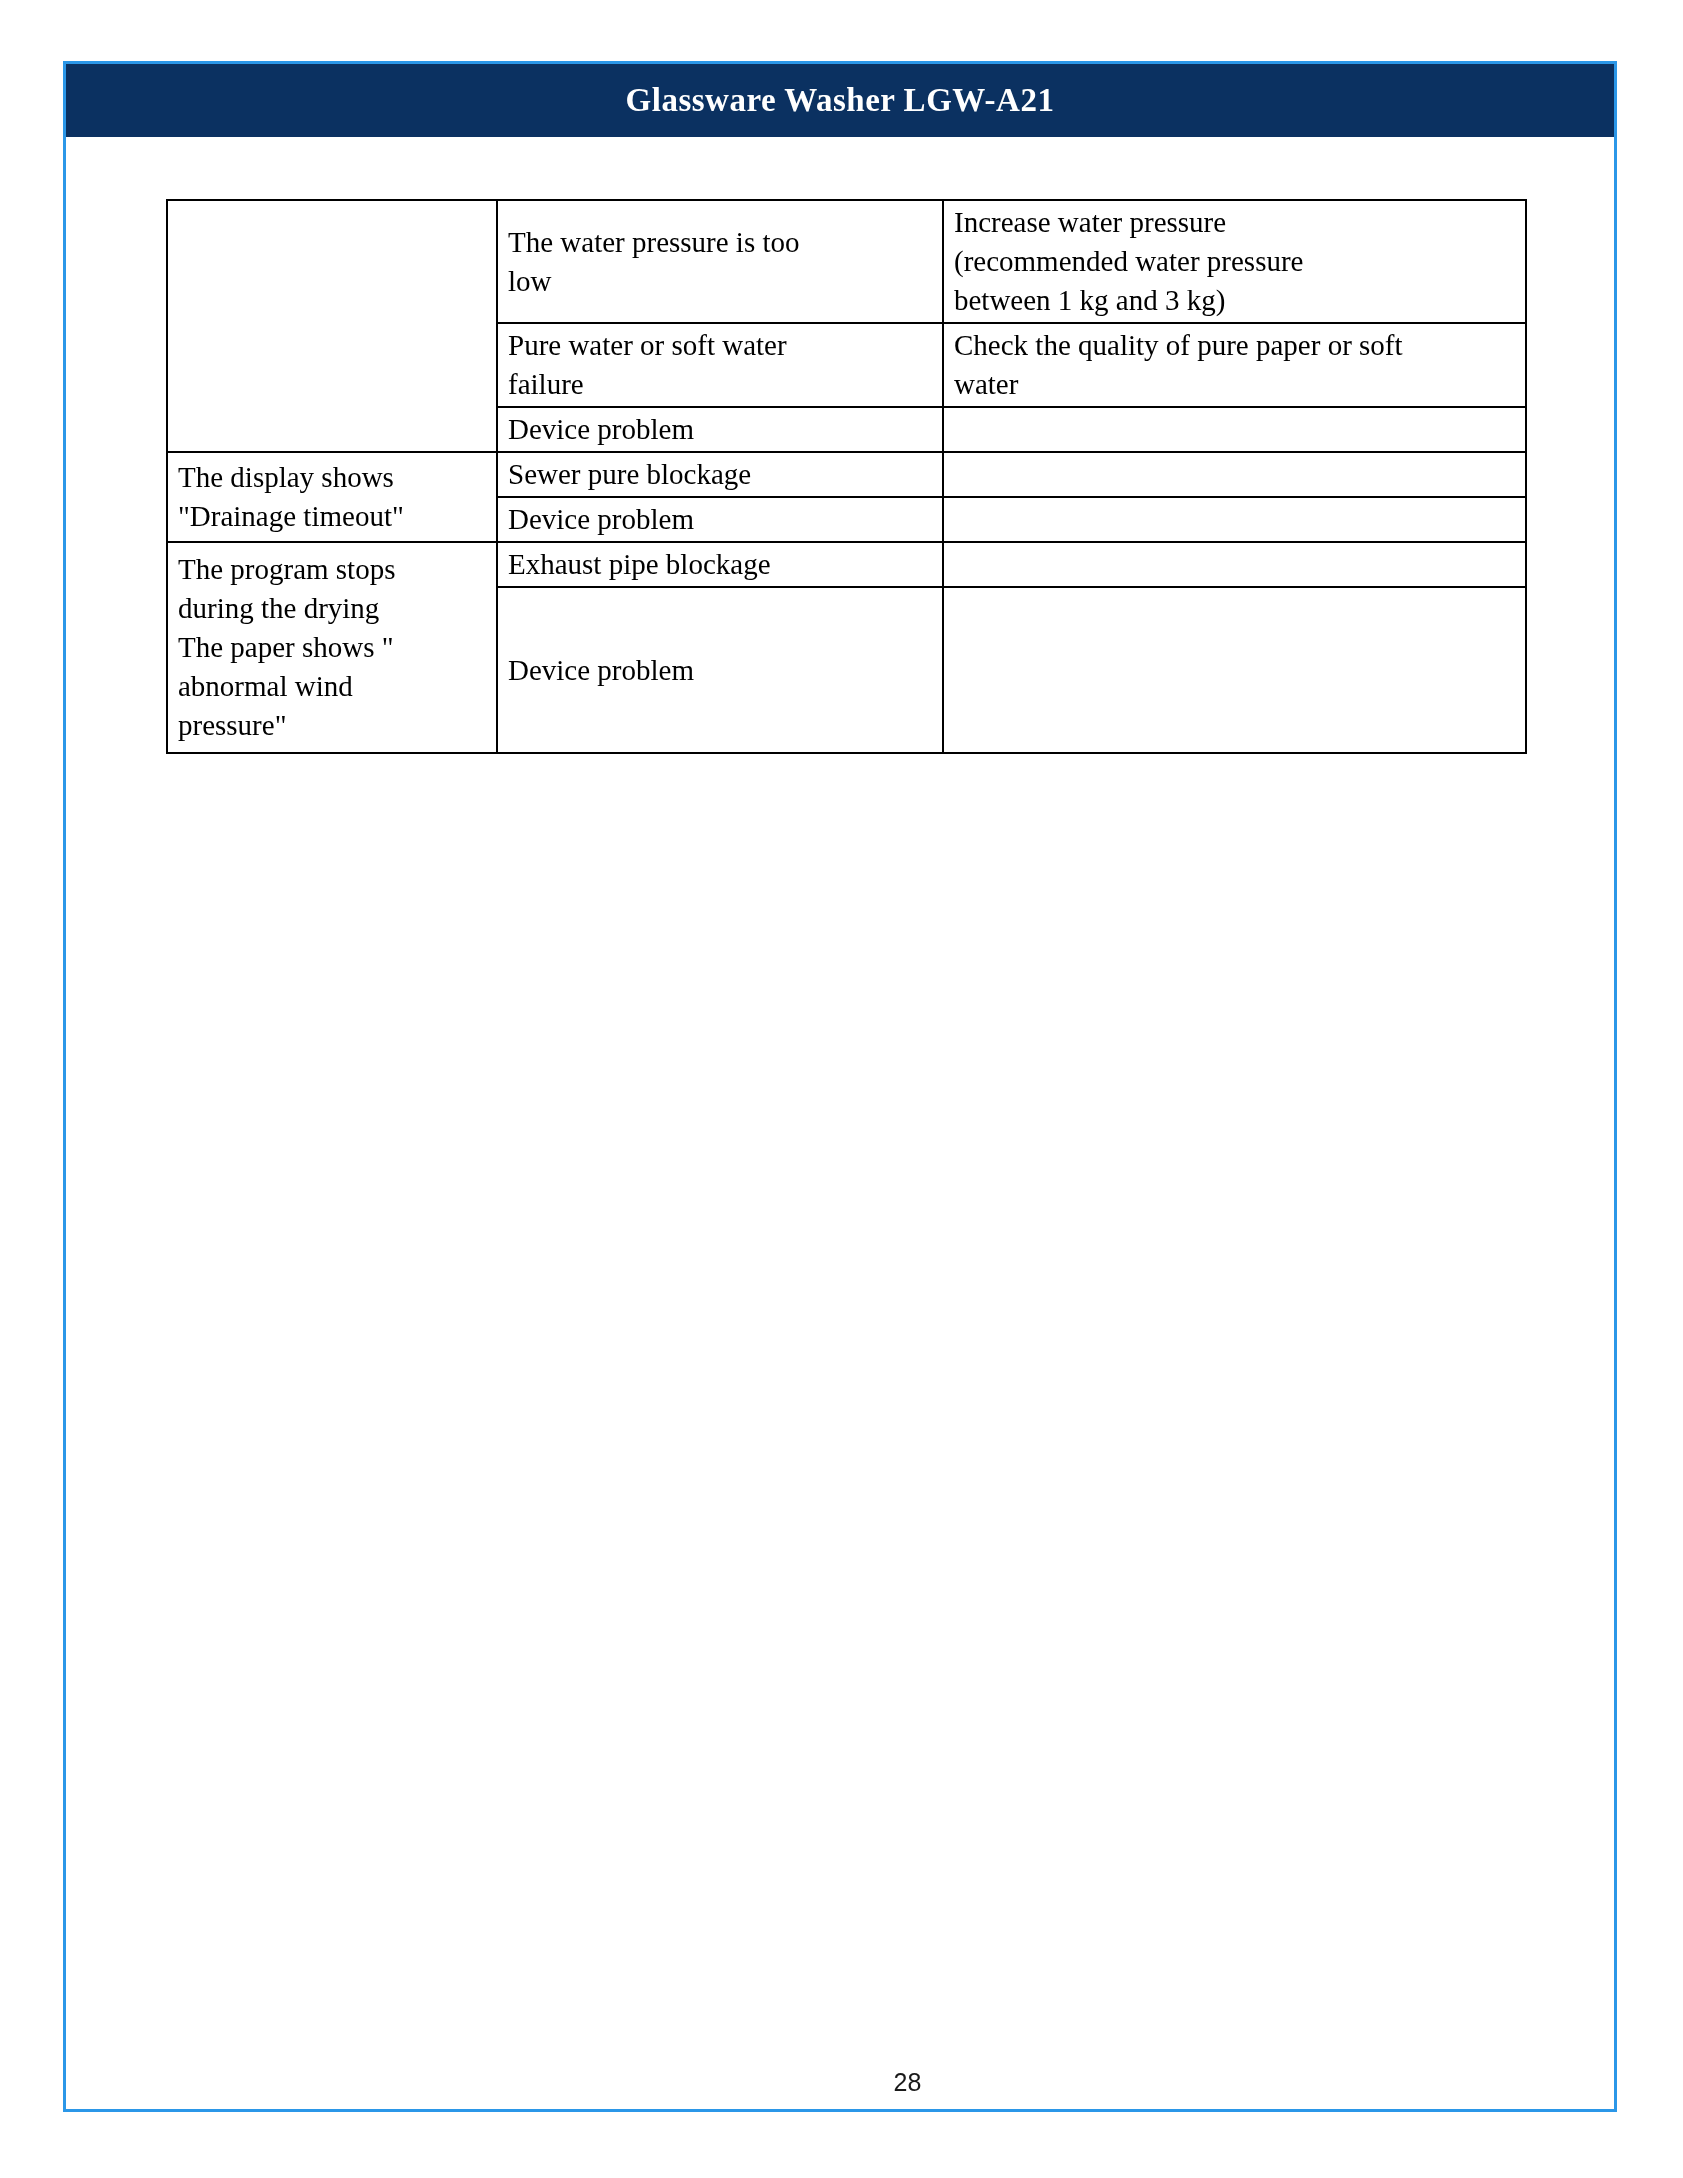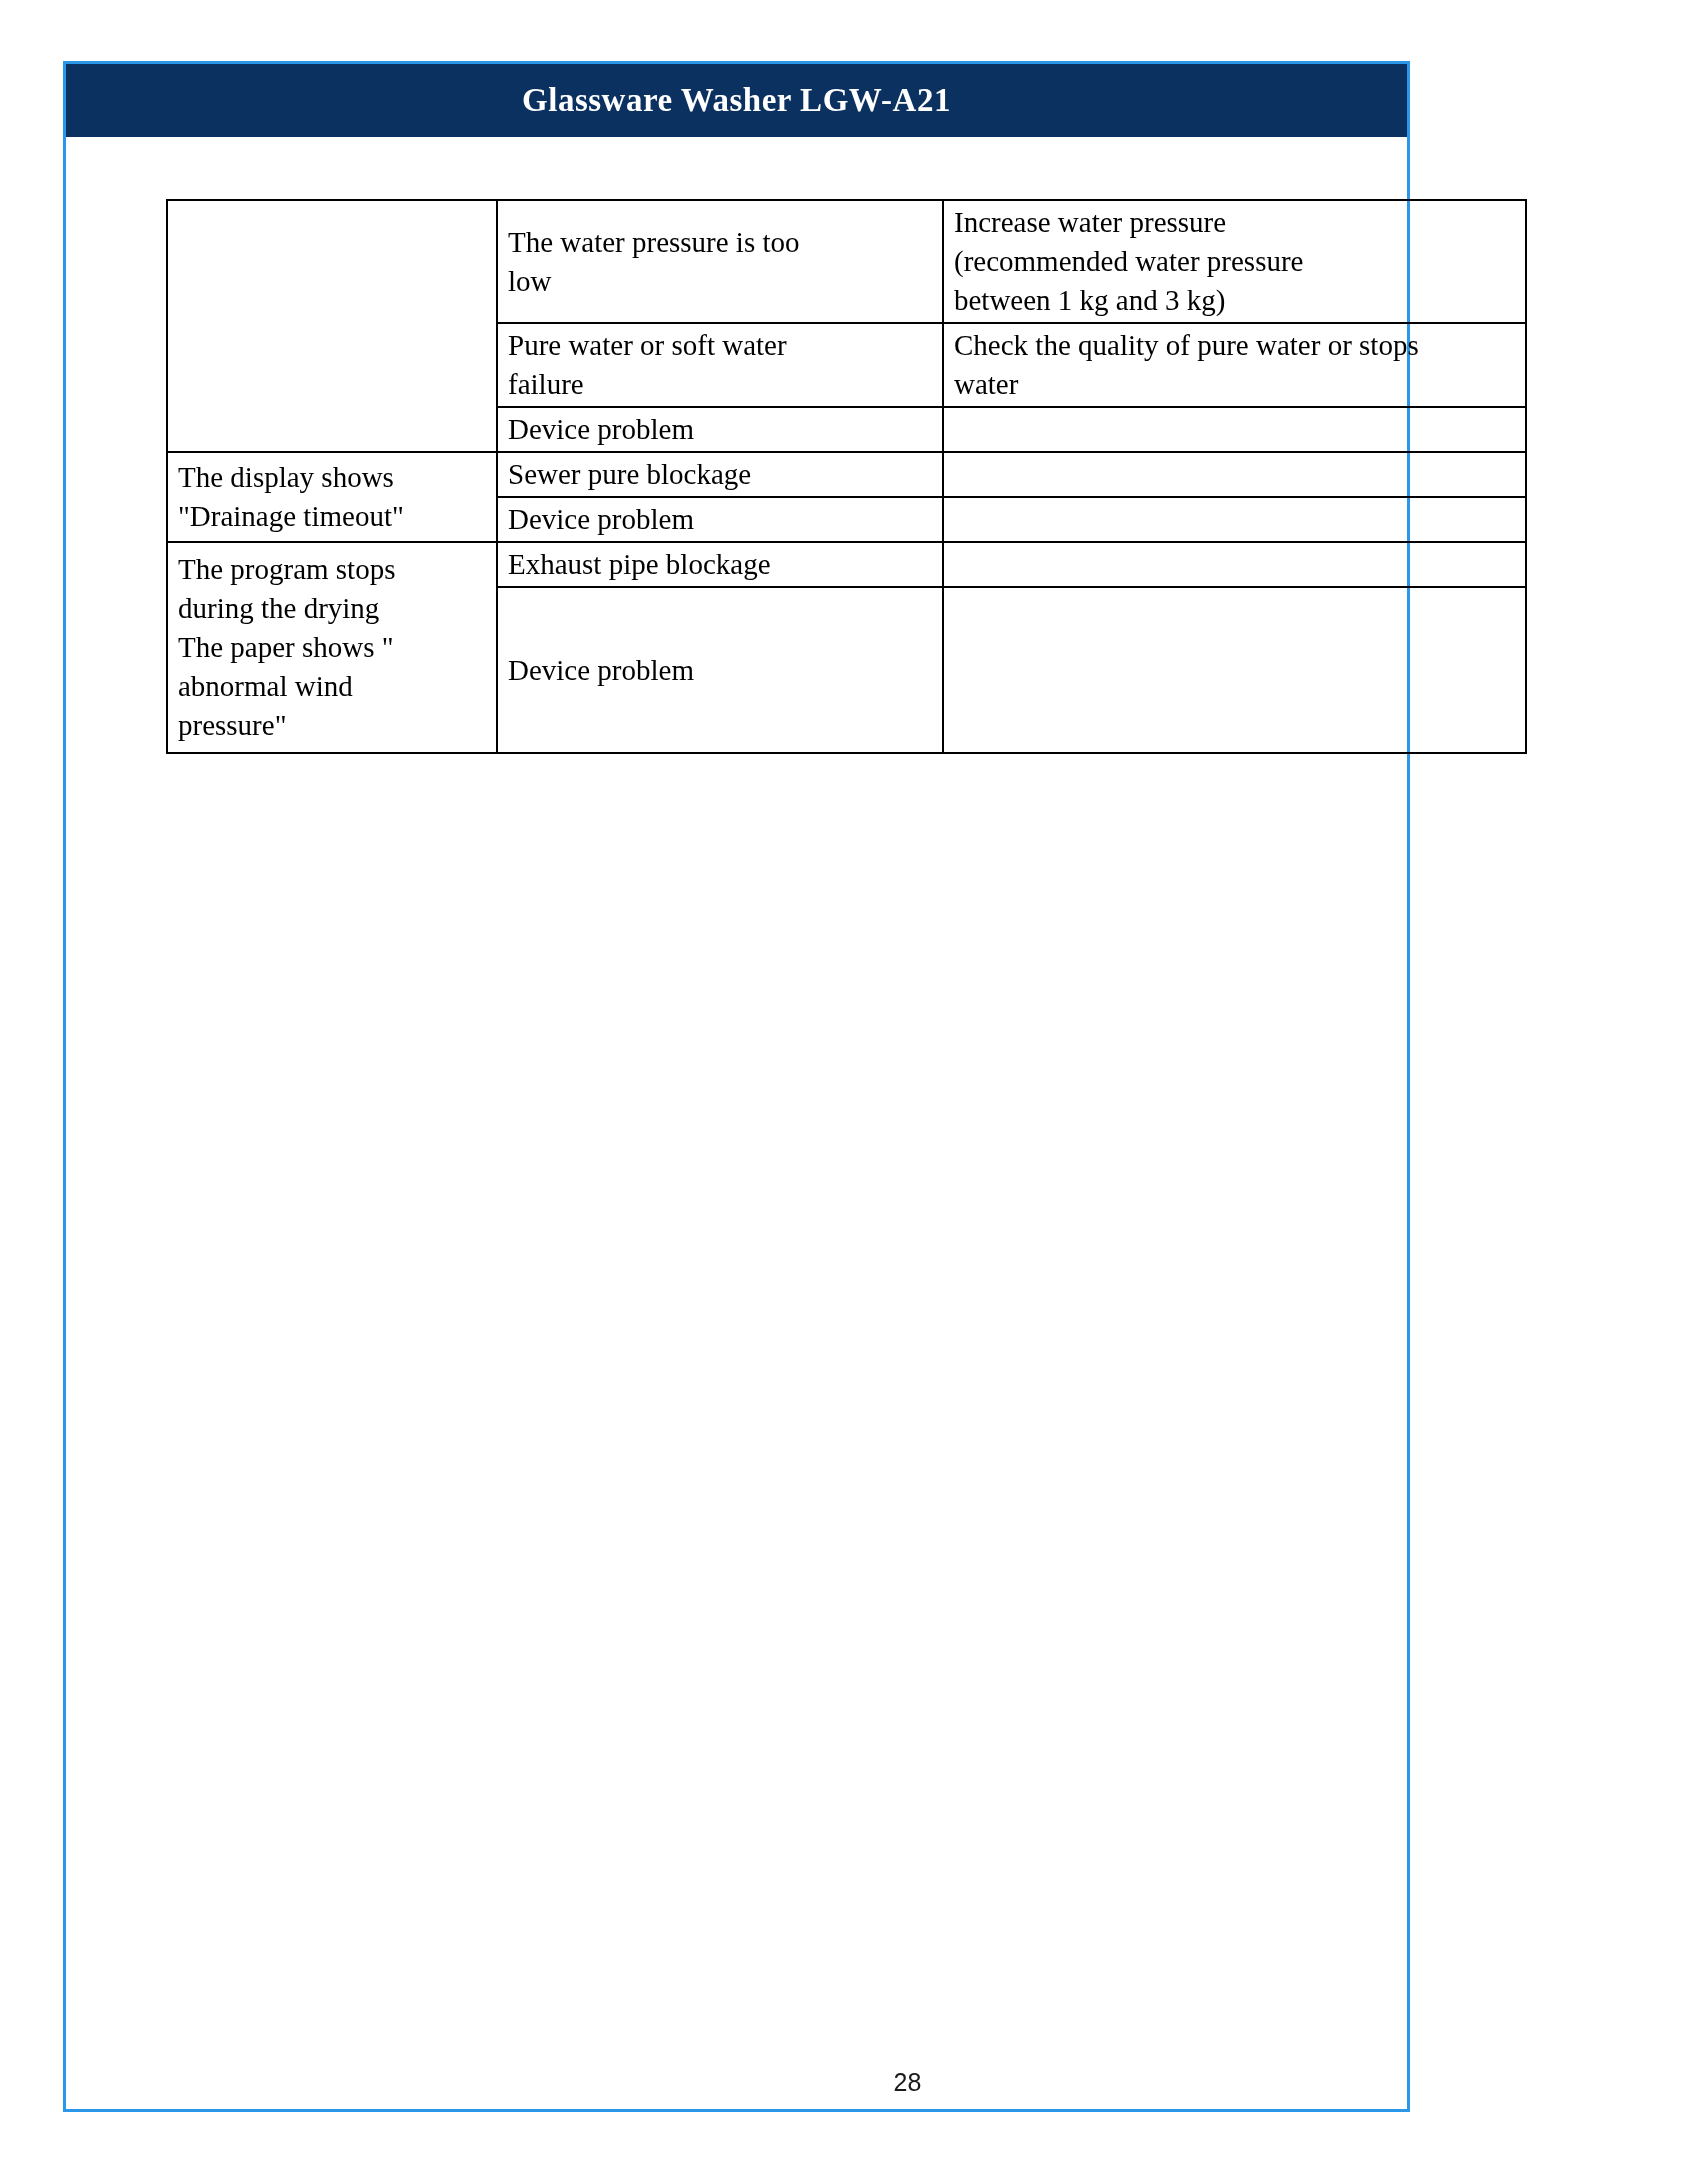--- a/index.html
+++ b/index.html
@@ -15,21 +15,21 @@
     position: relative;
     width: 1683px;
     height: 2178px;
     background: #ffffff;
     overflow: hidden;
   }
   .frame {
     position: absolute;
     left: 63px;
     top: 61px;
-    width: 1347px;
+    width: 1554px;
     height: 2051px;
     border: 3px solid var(--frame-border, #2b97e8);
     box-sizing: border-box;
     background: #ffffff;
   }
   .banner {
     width: 100%;
     height: 73px;
     background: var(--banner-bg, #0b3161);
     display: flex;
@@ -107,21 +107,21 @@
             <td rowspan="3"></td>
             <td>The water pressure is too
 low</td>
             <td>Increase water pressure
 (recommended water pressure
 between 1 kg and 3 kg)</td>
           </tr>
           <tr class="r2">
             <td>Pure water or soft water
 failure</td>
-            <td>Check the quality of pure water or stops
+            <td>Check the quality of pure paper or soft
 water</td>
           </tr>
           <tr class="r3">
             <td>Device problem</td>
             <td></td>
           </tr>
           <tr class="r4">
             <td rowspan="2">The display shows
 "Drainage timeout"</td>
             <td>Sewer pure blockage</td>

